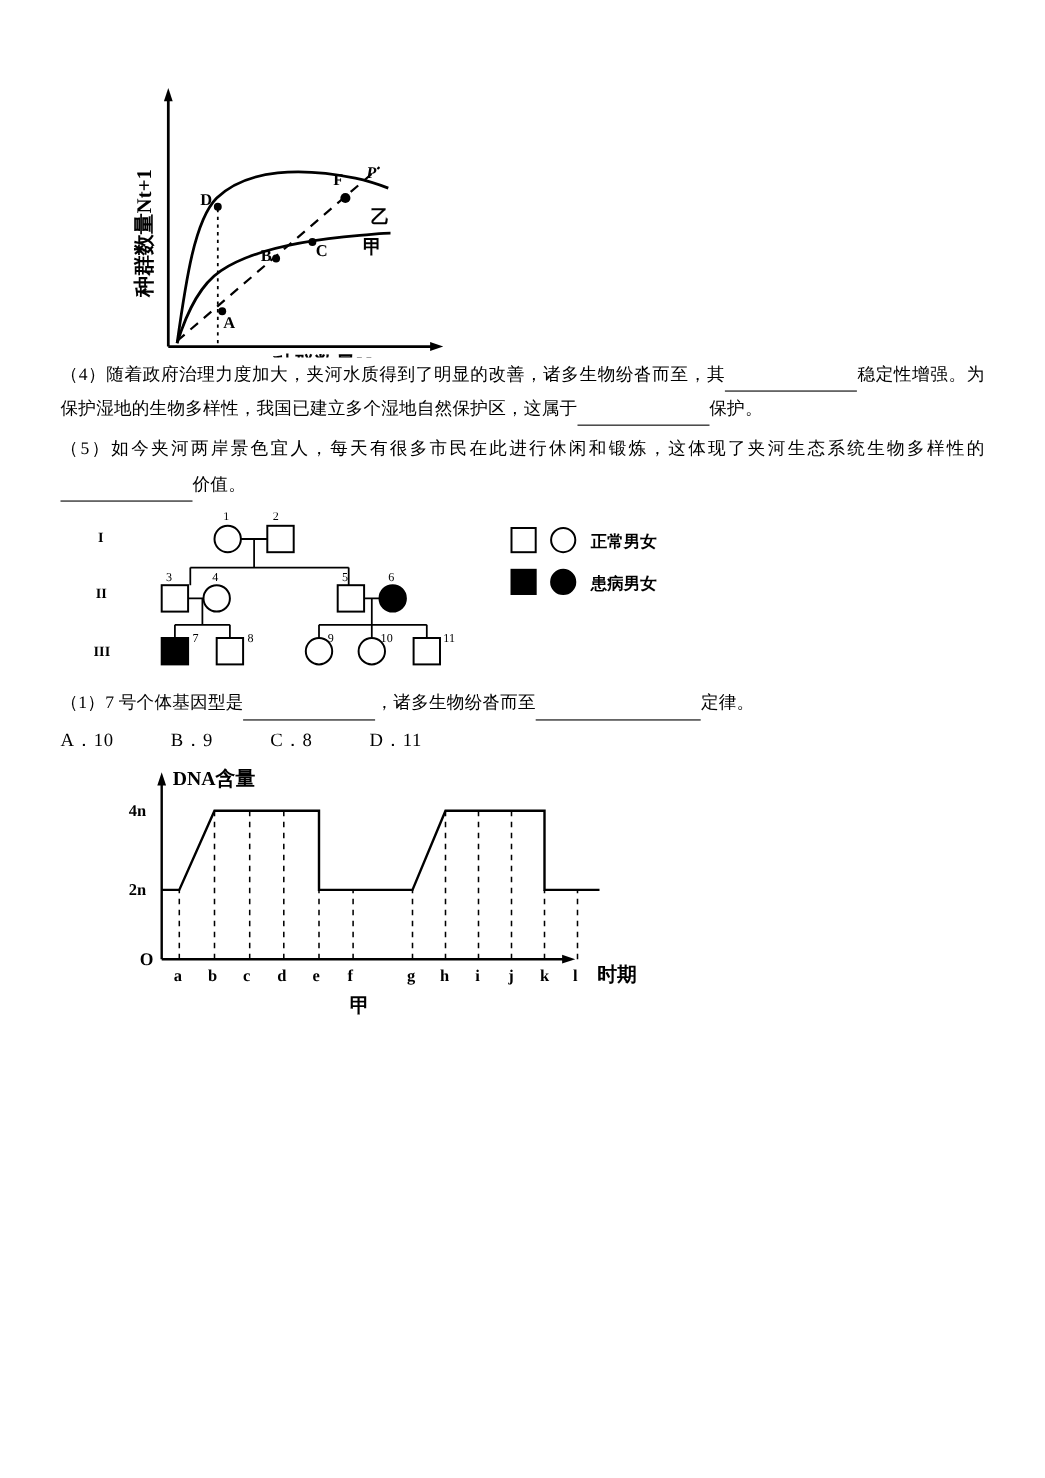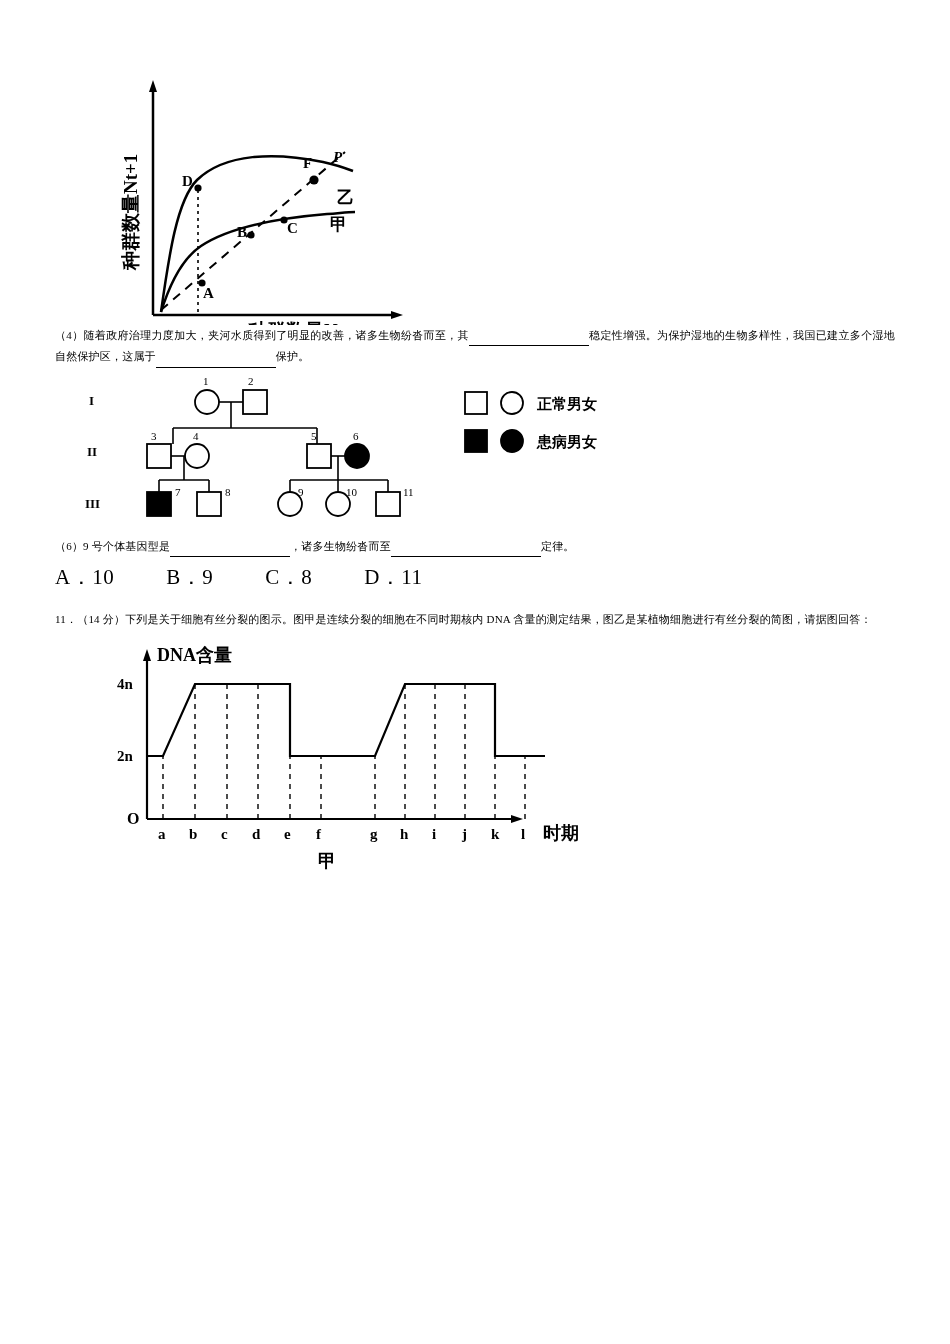--- a/index.html
+++ b/index.html
@@ -21,21 +21,21 @@
     height: 1344px;
     padding: 0;
   }
   .content {
     position: absolute;
     left: 55px;
     top: 40px;
     width: 840px;
   }
   p.para {
-    font-size: 11px;
+    font-size: 16px;
     line-height: 1.95;
     margin: 0 0 6px 0;
     text-align: justify;
     letter-spacing: 0.2px;
   }
   .ul {
     display: inline-block;
     border-bottom: 1px solid #000;
     min-width: 90px;
     height: 1em;
@@ -57,21 +57,21 @@
     width: 620px;
     margin: 10px 0 8px 30px;
   }
   .fig-dna {
     position: relative;
     height: 235px;
     width: 520px;
     margin: 8px 0 0 20px;
   }
   .opts {
-    font-size: 21px;
+    font-size: 17px;
     letter-spacing: 0.5px;
     margin: 2px 0 6px 0;
   }
   .opts span { display: inline-block; }
   .opt-gap { width: 52px; display: inline-block; }
   svg { display: block; }
 </style>
 </head>
 <body>
 
@@ -112,20 +112,23 @@
         <text x="183" y="297" font-family="'Liberation Serif', serif" font-size="19" font-weight="bold">种群数量Nt</text>
 
         <text transform="translate(72,230) rotate(-90)" font-family="'Liberation Serif', serif" font-size="19" font-weight="bold">种群数量Nt+1</text>
       </svg>
     </div>
 
     <p class="para">
       <span>（4）随着政府治理力度加大，夹河水质得到了明显的改善，诸多生物纷沓而至，其</span><span class="ul long"></span><span>稳定性增强。为保护湿地的生物多样性，我国已建立多个湿地自然保护区，这属于</span><span class="ul long"></span><span>保护。</span>
     </p>
 
+    <p class="para">
+      <span>（5）如今夹河两岸景色宜人，每天有很多市民在此进行休闲和锻炼，这体现了夹河生态系统生物多样性的</span><span class="ul long"></span><span>价值。</span>
+    </p>
 
 
     <div class="fig-ped">
       <svg width="620" height="150" viewBox="0 0 620 150">
         <g font-family="'Liberation Serif', serif" font-size="13" font-weight="bold">
 
           <text x="4" y="27">I</text>
           <text x="2" y="78">II</text>
           <text x="0" y="130">III</text>
         </g>
@@ -179,32 +182,29 @@
         <circle cx="427" cy="25" r="11" fill="#fff" stroke="#000" stroke-width="1.8"></circle>
         <text x="452" y="31" font-family="'Liberation Serif', serif" font-size="15" font-weight="bold">正常男女</text>
 
         <rect x="380" y="52" width="22" height="22" fill="#000" stroke="#000" stroke-width="1.8"></rect>
         <circle cx="427" cy="63" r="11" fill="#000" stroke="#000" stroke-width="1.8"></circle>
         <text x="452" y="69" font-family="'Liberation Serif', serif" font-size="15" font-weight="bold">患病男女</text>
       </svg>
     </div>
 
     <p class="para">
-      <span>（6）9 号个体基因型是</span><span class="ul long"></span><span>，诸多生物纷沓而至</span><span class="ul xlong"></span><span>定律。</span>
+      <span>（1）7 号个体基因型是</span><span class="ul long"></span><span>，诸多生物纷沓而至</span><span class="ul xlong"></span><span>定律。</span>
     </p>
 
 
     <div class="opts">
       <span>A．10</span><span class="opt-gap"></span><span>B．9</span><span class="opt-gap"></span><span>C．8</span><span class="opt-gap"></span><span>D．11</span>
     </div>
 
 
-    <p class="para" style="margin-top:18px">
-      <span>11．（14 分）下列是关于细胞有丝分裂的图示。图甲是连续分裂的细胞在不同时期核内 DNA 含量的测定结果，图乙是某植物细胞进行有丝分裂的简图，请据图回答：</span>
-    </p>
 
     <div class="fig-dna">
       <svg width="520" height="235" viewBox="0 0 520 235">
 
         <line x1="72" y1="180" x2="72" y2="18" stroke="#000" stroke-width="2.2"></line>
         <polygon points="72,10 68,22 76,22" fill="#000"></polygon>
 
         <line x1="72" y1="180" x2="440" y2="180" stroke="#000" stroke-width="2.2"></line>
         <polygon points="448,180 436,176 436,184" fill="#000"></polygon>
 

